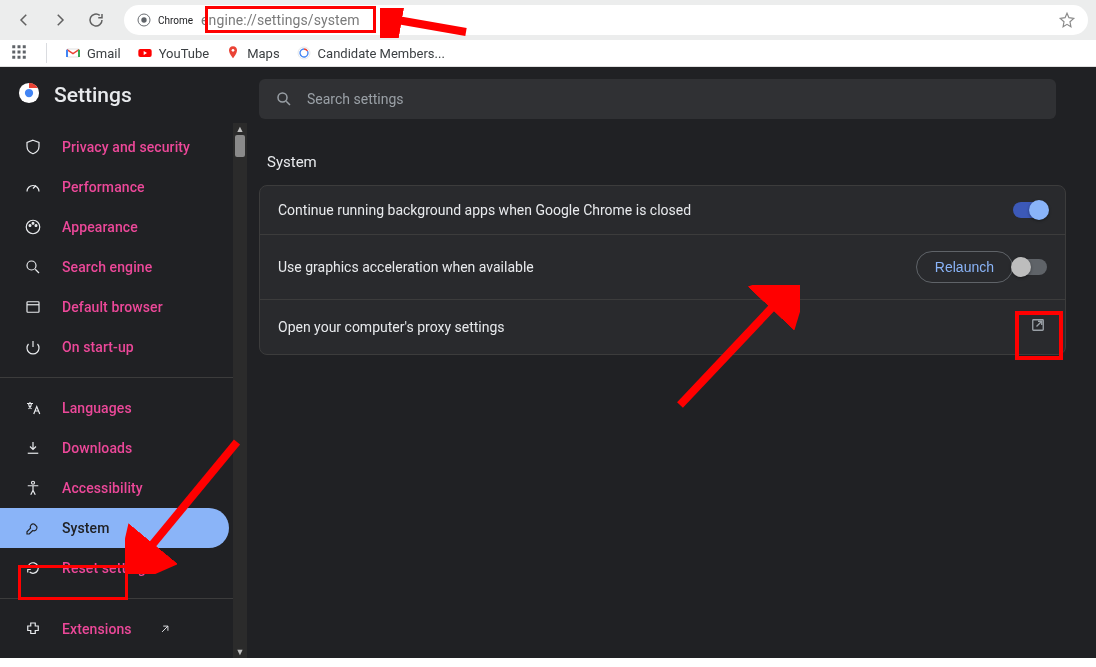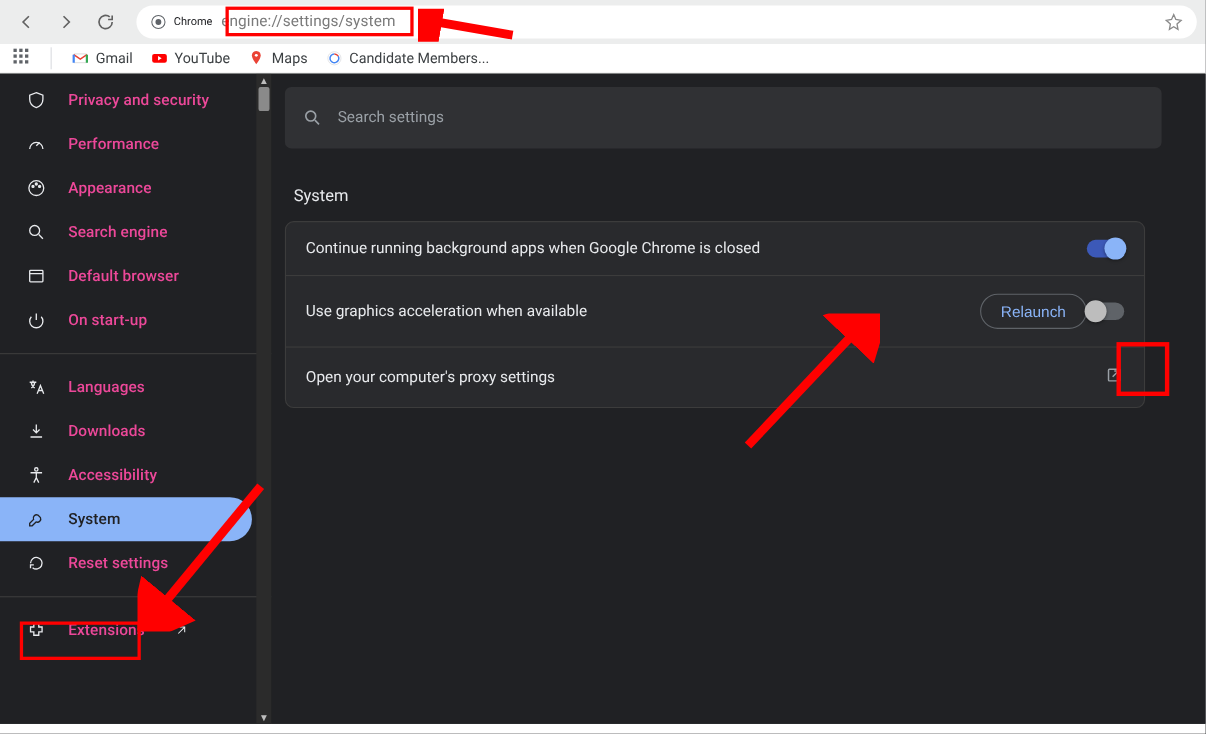--- a/index.html
+++ b/index.html
@@ -176,40 +176,40 @@
     flex:1;
     background:#202124;
     display:flex;
     flex-direction:column;
     position:relative;
   }
   .search-wrap {
     padding:12px 40px 0 12px;
   }
   .search-box {
-    height:56px;
+    height:40px;
     background:#303134;
     border-radius:6px;
     display:flex;
     align-items:center;
     padding:0 16px;
     gap:14px;
     color:#9aa0a6;
     font-size:14px;
   }
   .search-box svg { width:18px; height:18px; stroke:#9aa0a6; fill:none; stroke-width:2;}
 
   .section-title {
     color:#e8eaed;
     font-size:15px;
     padding:34px 0 14px 20px;
   }
 
   .card {
-    margin:0 55px 0 12px;
+    margin:0 30px 0 12px;
     background:#292a2d;
     border-radius:8px;
     border:1px solid #3c3c3c;
     overflow:hidden;
   }
   .row {
     display:flex;
     align-items:center;
     justify-content:space-between;
     padding:16px 18px;
@@ -348,20 +348,31 @@
         <path d="M12 6a6 6 0 1 0 5.2 3" stroke="#4285f4" stroke-width="2" fill="none"></path>
         <path d="M12 6a6 6 0 0 1 5.2 3" stroke="#ea4335" stroke-width="2" fill="none"></path>
       </svg>
     <span>Candidate Members...</span>
   </span>
 </div>
 
 <div class="settings-frame">
 
   <div class="left-col">
+    <div class="settings-header">
+      <span class="chrome-logo">
+        <svg viewBox="0 0 24 24">
+            <circle cx="12" cy="12" r="11" fill="#fff"></circle>
+            <circle cx="12" cy="12" r="4.5" fill="#4285f4"></circle>
+            <path d="M12 1a11 11 0 0 1 9.5 5.5H12" fill="#ea4335"></path>
+            <path d=""></path>
+          </svg>
+      </span>
+      <span class="settings-title">Settings</span>
+    </div>
 
     <div class="nav-scroll">
       <ul class="nav-list">
         <li class="nav-item">
           <svg viewBox="0 0 24 24">
               <path d="M12 3l8 3v5c0 5-3.5 8.5-8 10-4.5-1.5-8-5-8-10V6z"></path>
             </svg>
           <span class="label">Privacy and security</span>
         </li>
         <li class="nav-item">

